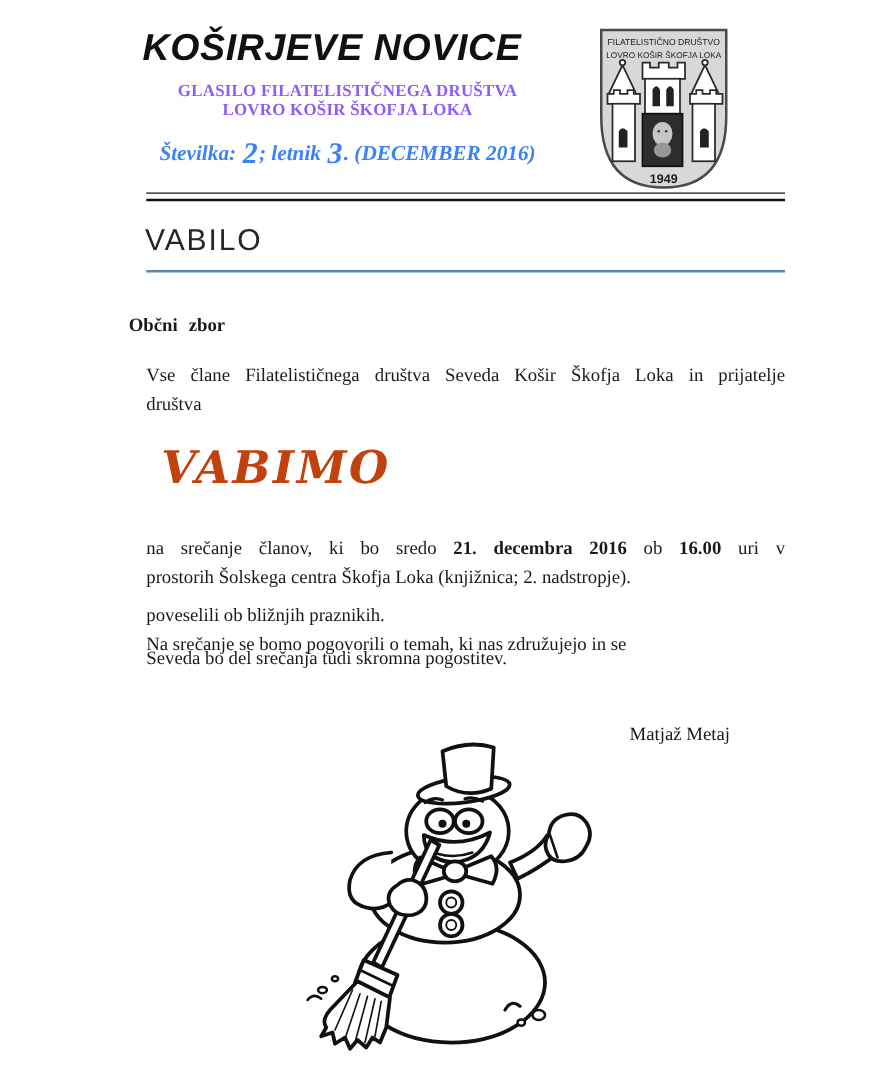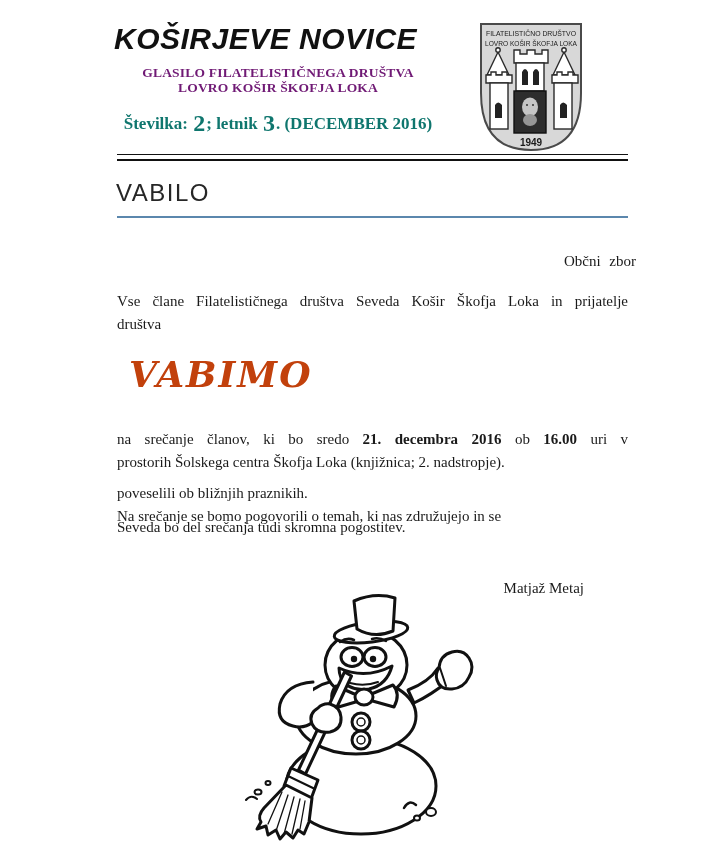--- a/index.html
+++ b/index.html
@@ -10,43 +10,43 @@
   .abs{position:absolute;}
 
   
   .title{
     left:114px;top:22px;width:420px;
     font-family:"Liberation Sans",sans-serif;font-style:italic;font-weight:600;
     font-size:30px;letter-spacing:0.5px;color:#111;white-space:nowrap;
   }
   .subtitle{
     left:117px;top:66px;width:322px;text-align:center;
-    font-weight:bold;font-size:13.5px;line-height:14.5px;letter-spacing:0.2px;color:#701a75;
+    font-weight:bold;font-size:13.5px;line-height:14.5px;letter-spacing:0.2px;color:#8b5cf6;
   }
   .issueline{
     left:112px;top:110px;width:332px;text-align:center;white-space:nowrap;
-    font-weight:bold;font-size:17px;color:#0f766e;
+    font-weight:bold;font-size:17px;color:#3b82f6;font-style:italic;
   }
   .issueline .big{font-size:24px;vertical-align:-2px;padding:0 1px;}
 
   
   .double-rule{
     left:117px;top:154px;width:511px;height:4px;
     border-top:1.5px solid #111;border-bottom:2.5px solid #111;
   }
   .heading{
     left:116px;top:179px;width:511px;
     font-family:"Liberation Sans",sans-serif;font-weight:400;
     font-size:24px;letter-spacing:1.5px;color:#262626;
   }
   .heading-rule{left:117px;top:216px;width:511px;height:0;border-top:2px solid #5b87ad;}
 
   
   .body-txt{font-size:15px;line-height:23px;color:#1a1a1a;}
-  .subheading{left:125px;top:250px;width:511px;font-weight:normal;word-spacing:5px;text-align:right;}
+  .subheading{left:103px;top:250px;width:511px;font-weight:bold;word-spacing:5px;}
   .para{left:117px;top:0;width:511px;}
   .p1{top:290px;}
   .p2{top:428px;}
   .p3{top:482px;}
   .p4{top:516px;}
   .jline{display:block;text-align:justify;text-align-last:justify;}
   .line{display:block;}
   .invite-word{
     left:117px;top:353px;width:511px;text-align:left;text-indent:12px;
     font-family:"DejaVu Serif",serif;font-style:italic;font-weight:bold;

